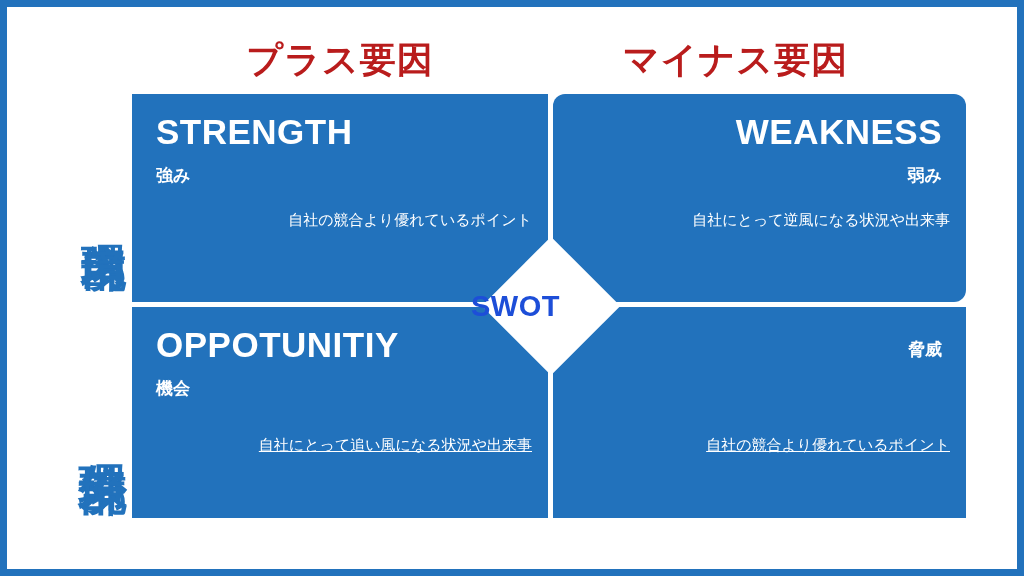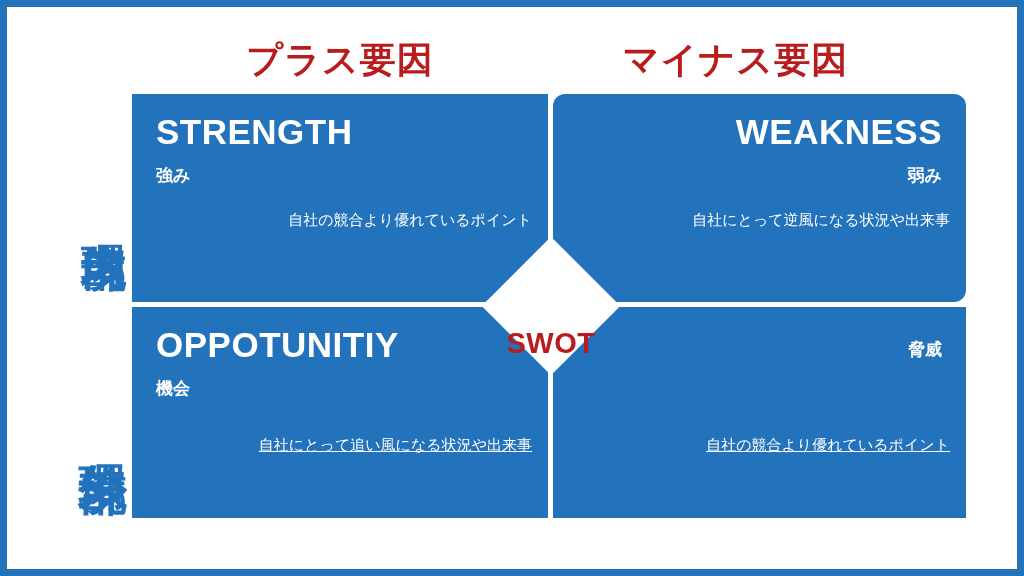--- a/index.html
+++ b/index.html
@@ -150,27 +150,25 @@
     background: #ffffff;
     transform: rotate(45deg);
   }
   .diamond-label {
     position: absolute;
     left: -80px;
     top: -16px;
     width: 160px;
     height: 32px;
     line-height: 32px;
-    text-align: center;
     font-size: 29px;
     font-weight: bold;
-    color: #b91c1c;
+    color: #1d4ed8;
     letter-spacing: 0.5px;
     white-space: nowrap;
-    margin-top: 37px;
   }
 </style>
 </head>
 <body>
 
 <div class="page">
 
   <div class="col-header plus">プラス要因</div>
   <div class="col-header minus">マイナス要因</div>
 

